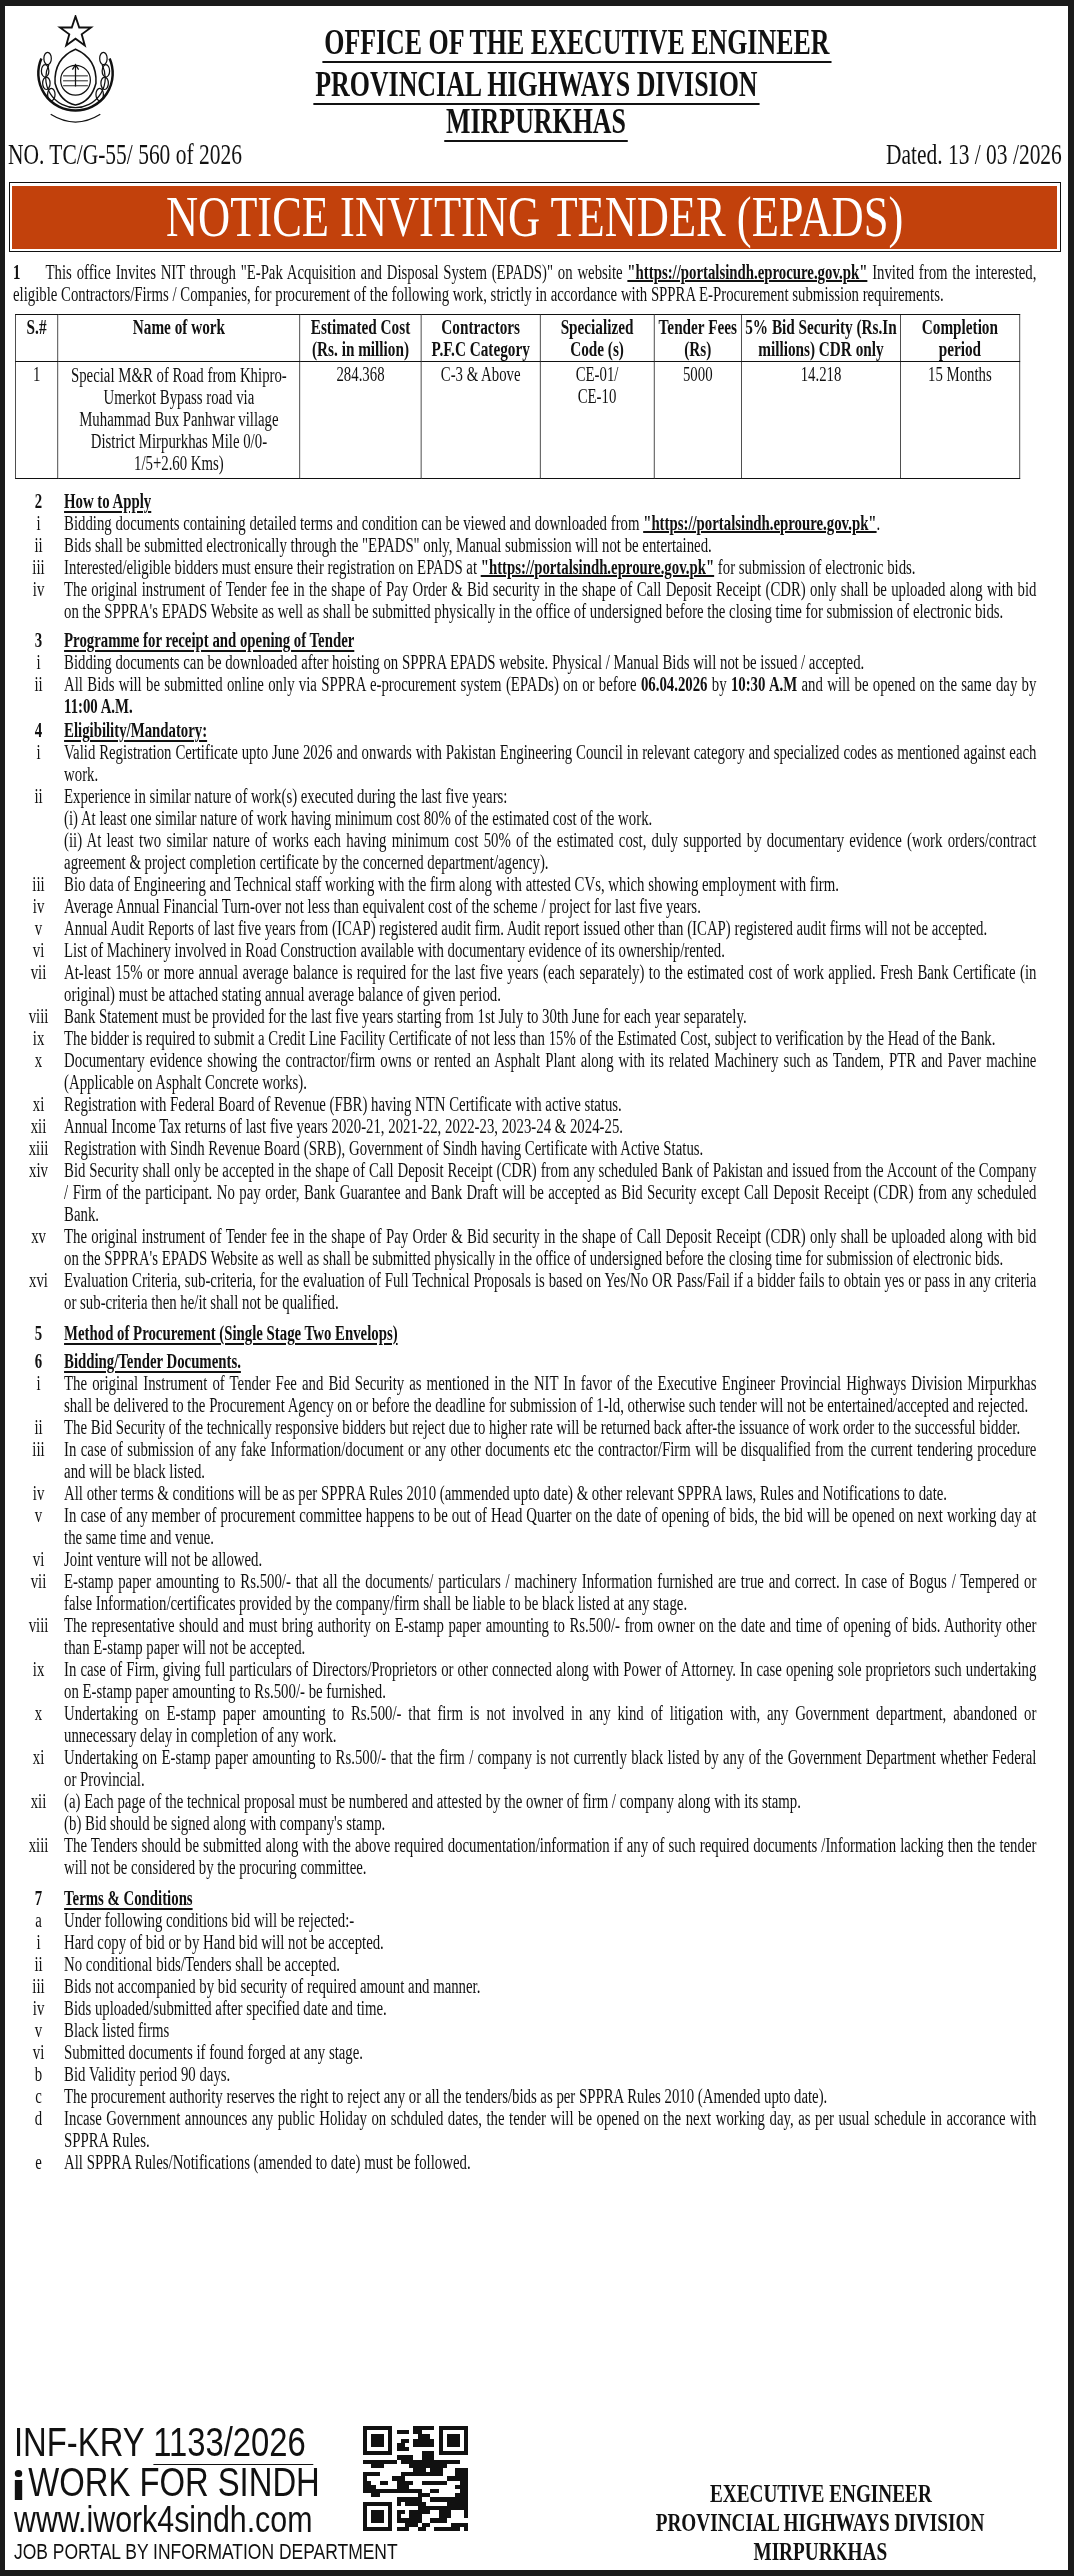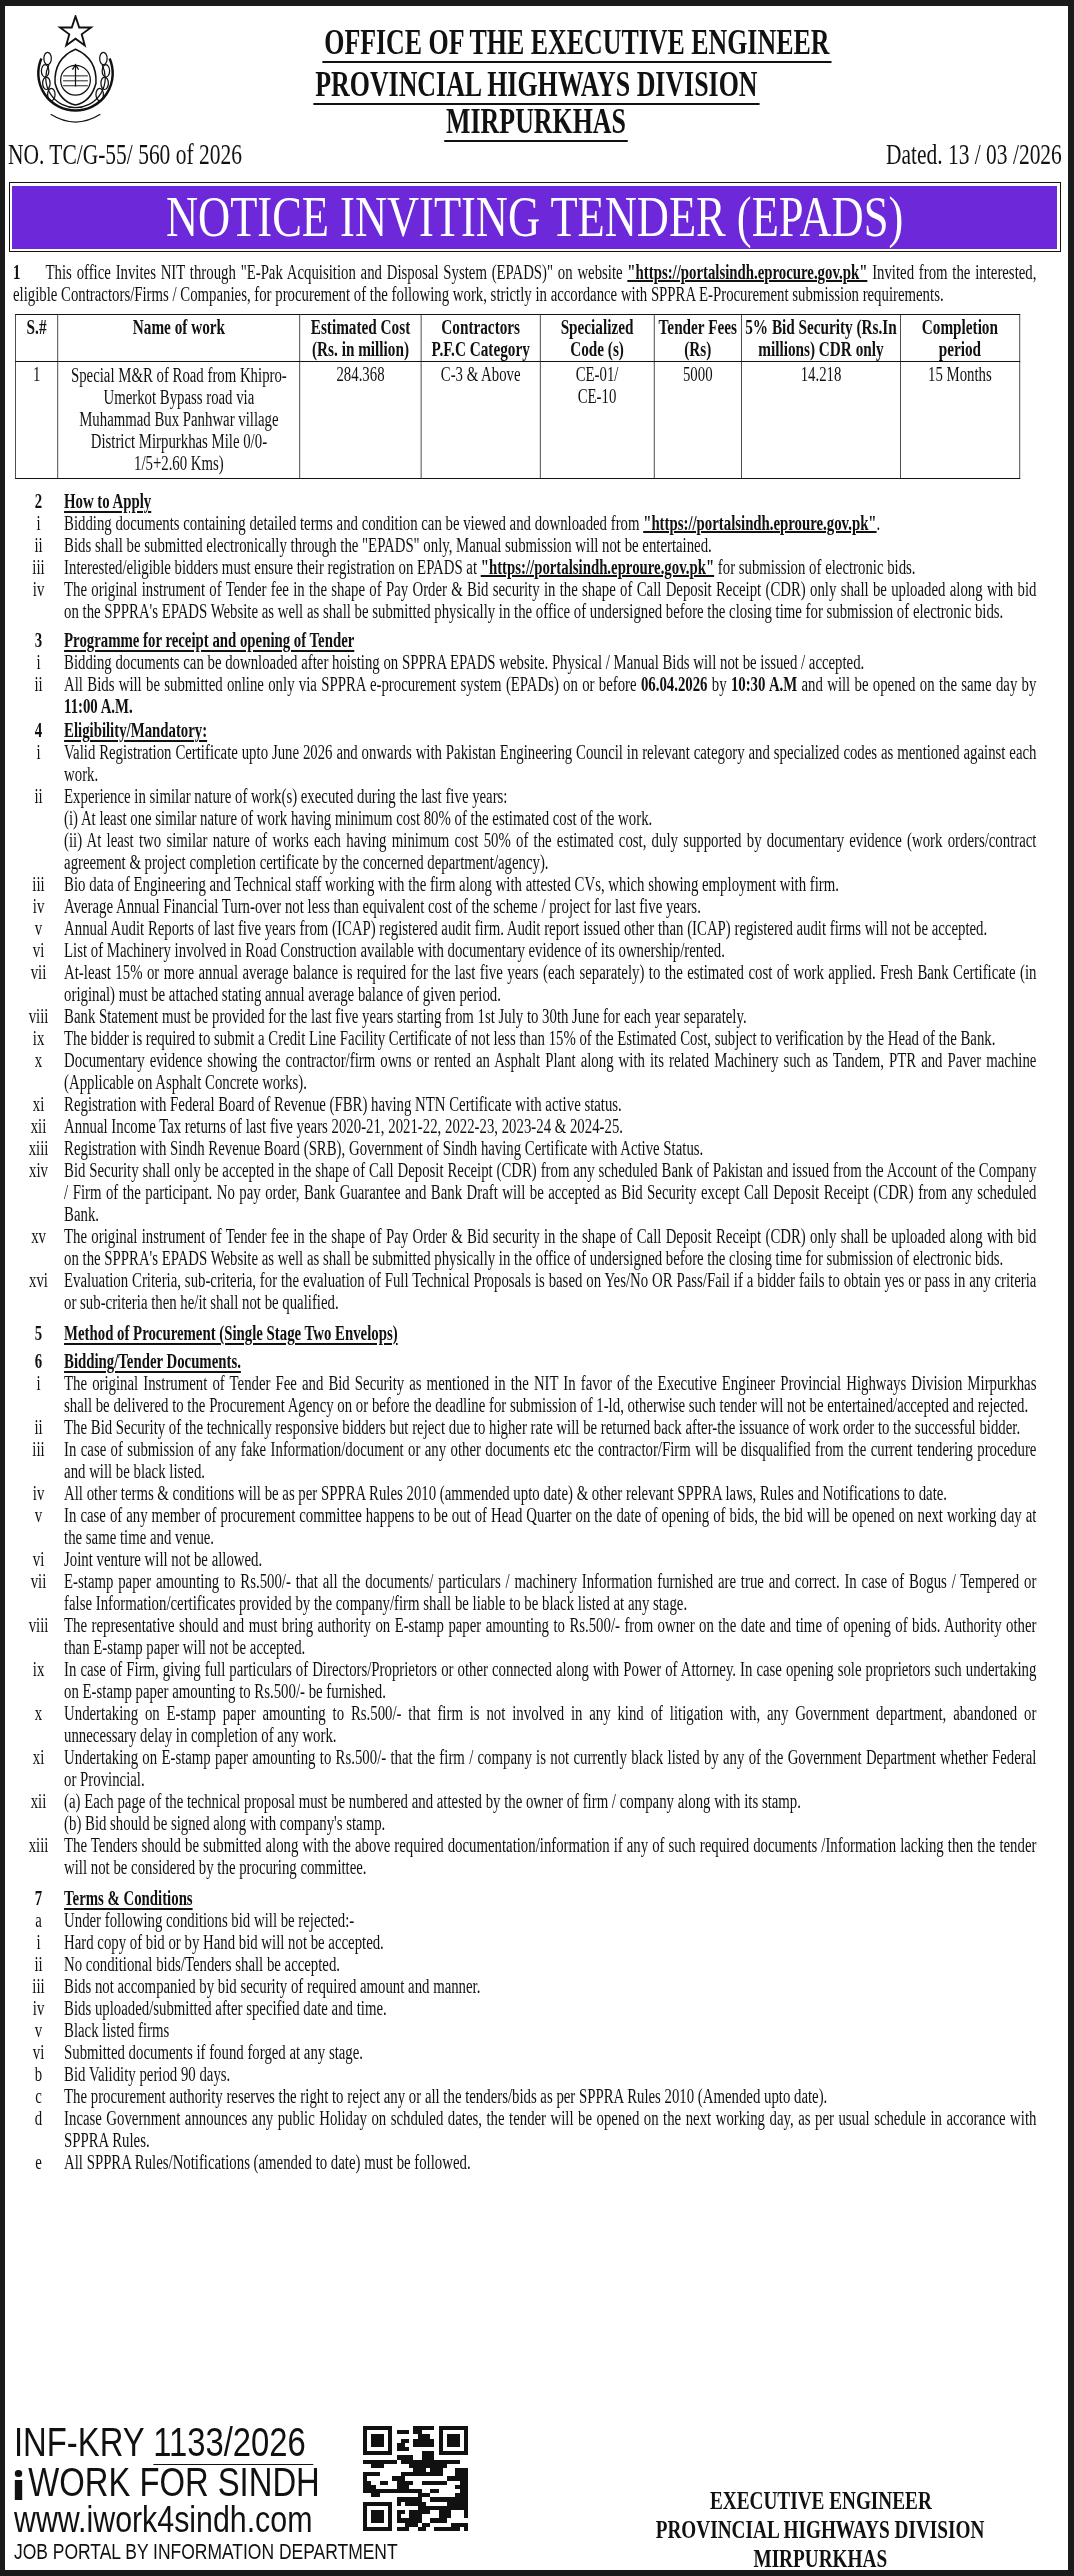--- a/index.html
+++ b/index.html
@@ -6,21 +6,21 @@
   body { width:1075px; height:2576px; position:relative; overflow:hidden; font-family:"Liberation Serif", serif; color:#111; }
   .page { position:absolute; left:5px; top:6.2px; width:1063px; height:2564px; background:#fff; }
   .cond { transform-origin:0 0; transform:scaleX(0.74); }
   
   .logo { position:absolute; left:24px; top:8.7px; width:93px; height:118px; }
   .hdr { position:absolute; left:0; width:1063px; text-align:center; }
   .hdr .inner { display:inline-block; font-weight:bold; font-size:35px; line-height:37px; border-bottom:2.5px solid #111; transform:scaleX(0.74); padding:0 2.5px; }
   .ref { position:absolute; top:132px; font-size:29px; }
   .ref .cond { transform:scaleX(0.74); white-space:nowrap; }
   .banner { position:absolute; left:3.7px; top:176px; width:1052px; height:70px; border:1.9px solid #111; box-sizing:border-box; padding:2.5px; }
-  .banner .fill { background:#6d28d9; width:100%; height:100%; color:#fff; text-align:center;text-decoration:underline; }
+  .banner .fill { background:#c2410c; width:100%; height:100%; color:#fff; text-align:center;text-decoration:underline; }
   .banner .fill span { display:inline-block; font-size:57px; line-height:62px; transform:scaleX(0.78); white-space:nowrap; }
   
   .body { position:absolute; left:7.5px; top:246px; width:1383px; transform-origin:0 0; transform:scaleX(0.74); font-size:20px; line-height:22px; }
   .intro { text-align:justify; text-align-last:left; margin-top:8.7px; }
   .intro .num { font-weight:bold; display:inline-block; width:44px; }
   .link { font-weight:bold; text-decoration:underline; text-decoration-thickness:1.9px; }
   table.works { border-collapse:collapse; width:1358px; margin-top:8.7px; margin-left:2.5px; }
   table.works th, table.works td { border:1.2px solid #111; vertical-align:top; text-align:center; padding:1.2px 2.5px; }
   table.works th { font-weight:bold; font-size:20.6px; line-height:22px; border-bottom:1.9px solid #111; }
   table.works { border:1.9px solid #111; }
@@ -32,21 +32,21 @@
   .item .t { flex:1; text-align:justify; text-align-last:left; }
   b { font-weight:bold; }
   
   .foot-left { position:absolute; left:8.7px; top:2417px; font-family:"Liberation Sans", sans-serif; font-weight:normal; color:#111; }
   .foot-left .l1 { font-size:40px; line-height:39px; transform-origin:0 0; transform:scaleX(0.82); white-space:nowrap; }
   .foot-left .l1 .u { border-bottom:1.9px solid #111; padding-right:8.7px; }
   .foot-left .l2 { font-size:40px; line-height:40px; transform-origin:0 0; transform:scaleX(0.82); white-space:nowrap; }
   .foot-left .l3 { font-size:37px; line-height:36px; transform-origin:0 0; transform:scaleX(0.82); white-space:nowrap; }
   .foot-left .l4 { font-size:22.4px; line-height:26px; transform-origin:0 0; transform:scaleX(0.78); white-space:nowrap; margin-top:1.2px; }
   .qr { position:absolute; left:358px; top:2420px; width:105px; height:105px; }
-  .foot-right { position:absolute; left:579px; top:2473px; width:473px; text-align:center; font-weight:bold;margin-top:7px; }
+  .foot-right { position:absolute; left:579px; top:2473px; width:473px; text-align:center; font-weight:bold; }
   .foot-right div { font-size:26px; line-height:29px; display:block; }
   .foot-right span { display:inline-block; transform:scaleX(0.74); white-space:nowrap; }
 </style>
 </head>
 <body>
 
 <div class="page">
 
   <svg class="logo" viewBox="0 0 150 190">
     <polygon points="75,2 81,20 100,20 85,31 90,49 75,38 60,49 65,31 50,20 69,20" fill="none" stroke="#111" stroke-width="3"></polygon>

